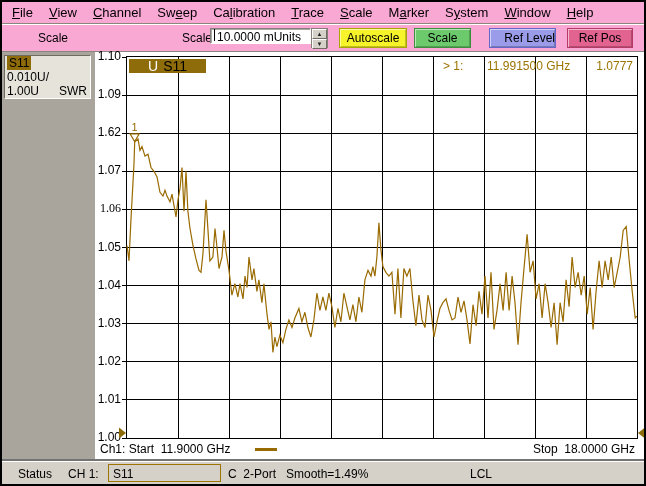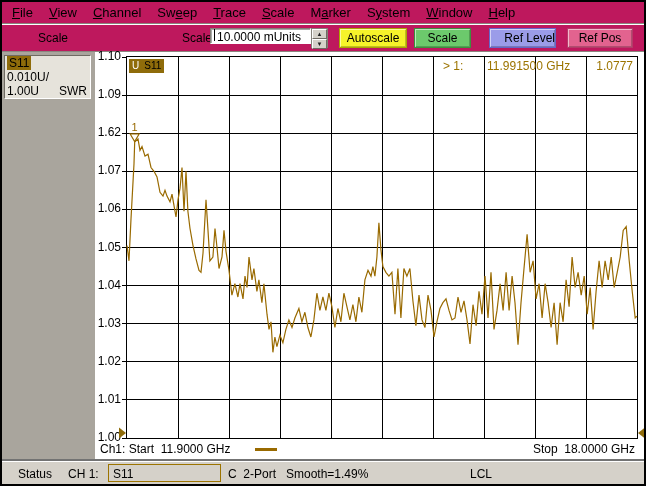--- a/index.html
+++ b/index.html
@@ -1,18 +1,18 @@
 <!DOCTYPE html>
 <html><head>
 <meta charset="utf-8">
 <style>
   html,body{margin:0;padding:0;background:#fff;}
   *{box-sizing:border-box;}
   .window{
-    width:646px;height:486px;border:2px solid #000;background:#be185d;
+    width:646px;height:486px;border:2px solid #000;background:#f9a8d4;
     font-family:"Liberation Sans","DejaVu Sans",sans-serif;color:#000;
     position:relative;overflow:hidden;
   }
   .bindtxt{white-space:pre;}
   
   .menubar{height:21px;padding-left:2px;display:flex;align-items:center;}
   .menu-item{font-size:13px;padding:2px 8px;cursor:default;}
   .menu-item u{text-decoration:underline;}
   .menusep{height:2px;border-top:1px solid #8a867e;border-bottom:1px solid #ffffff;}
   
@@ -43,21 +43,21 @@
     border:1px solid;border-color:#6f6b63 #ffffff #ffffff #6f6b63;
     font-size:12px;line-height:14px;padding:0 2px;
   }
   .trace-chip{display:inline-block;padding:0 2px;color:#000;}
   .trace-ref-row{display:flex;justify-content:space-between;padding-right:1px;}
   .plotpanel{position:absolute;left:93px;top:0;right:0;height:100%;background:#fff;}
   .ylabels{position:absolute;left:0;top:4px;width:29px;height:383px;}
   .ylab{position:absolute;right:3px;font-size:12px;}
   .plotbox{position:absolute;left:31px;top:4px;width:512px;height:383px;border:1px solid #000;background:#fff;}
   .plotbox svg{position:absolute;left:0;top:0;width:510px;height:381px;overflow:visible;}
-  .trace-label{position:absolute;left:2px;top:2px;font-size:10px;line-height:14px;padding:0 3px;}
+  .trace-label{position:absolute;left:2px;top:2px;font-size:14px;line-height:14px;padding:0 19px;}
   .trace-label .u-pre{color:#fff;margin-right:5px;}
   .readout{position:absolute;left:0;right:0;top:2px;height:14px;font-size:12px;}
   .readout span{position:absolute;}
   .ro-1{left:316px;}
   .ro-2{left:360px;}
   .ro-3{right:4px;}
   .xrow{position:absolute;left:0;right:0;top:389px;height:16px;font-size:12px;}
   .x-start{position:absolute;left:5px;top:1px;}
   .x-dash{position:absolute;left:160px;top:7px;width:22px;height:3px;}
   .x-stop{position:absolute;right:9px;top:1px;}
@@ -77,20 +77,21 @@
 </head>
 <body>
 
 <div class="window">
 
   <div class="menubar" id="menubar">
       <span class="menu-item"><u>F</u>ile</span>
       <span class="menu-item"><u>V</u>iew</span>
       <span class="menu-item"><u>C</u>hannel</span>
       <span class="menu-item">Sw<u>e</u>ep</span>
+      <span class="menu-item">Ca<u>l</u>ibration</span>
       <span class="menu-item"><u>T</u>race</span>
       <span class="menu-item"><u>S</u>cale</span>
       <span class="menu-item">M<u>a</u>rker</span>
       <span class="menu-item">S<u>y</u>stem</span>
       <span class="menu-item"><u>W</u>indow</span>
       <span class="menu-item"><u>H</u>elp</span>
     </div>
   <div class="menusep"></div>
 
   <div class="toolbar">
@@ -123,21 +124,21 @@
         </div>
       </div>
     </div>
 
     <div class="plotpanel">
       <div class="ylabels" id="ylabels">
           <div class="ylab" style="top: -7px;">1.10</div>
           <div class="ylab" style="top: 31.1px;">1.09</div>
           <div class="ylab" style="top: 69.2px;">1.62</div>
           <div class="ylab" style="top: 107.3px;">1.07</div>
-          <div class="ylab" style="top: 145.4px;">1.06</div>
+          <div class="ylab" style="top: 145.4px; font-family: Liberation Serif, serif;">1.06</div>
           <div class="ylab" style="top: 183.5px;">1.05</div>
           <div class="ylab" style="top: 221.6px;">1.04</div>
           <div class="ylab" style="top: 259.7px;">1.03</div>
           <div class="ylab" style="top: 297.8px;">1.02</div>
           <div class="ylab" style="top: 335.9px;">1.01</div>
           <div class="ylab" style="top: 374px;">1.00</div>
         </div>
       <div class="plotbox">
         <svg id="chart-svg" viewBox="0 0 510 381" preserveAspectRatio="none">
             <g stroke="#000000" stroke-width="1" shape-rendering="crispEdges">

